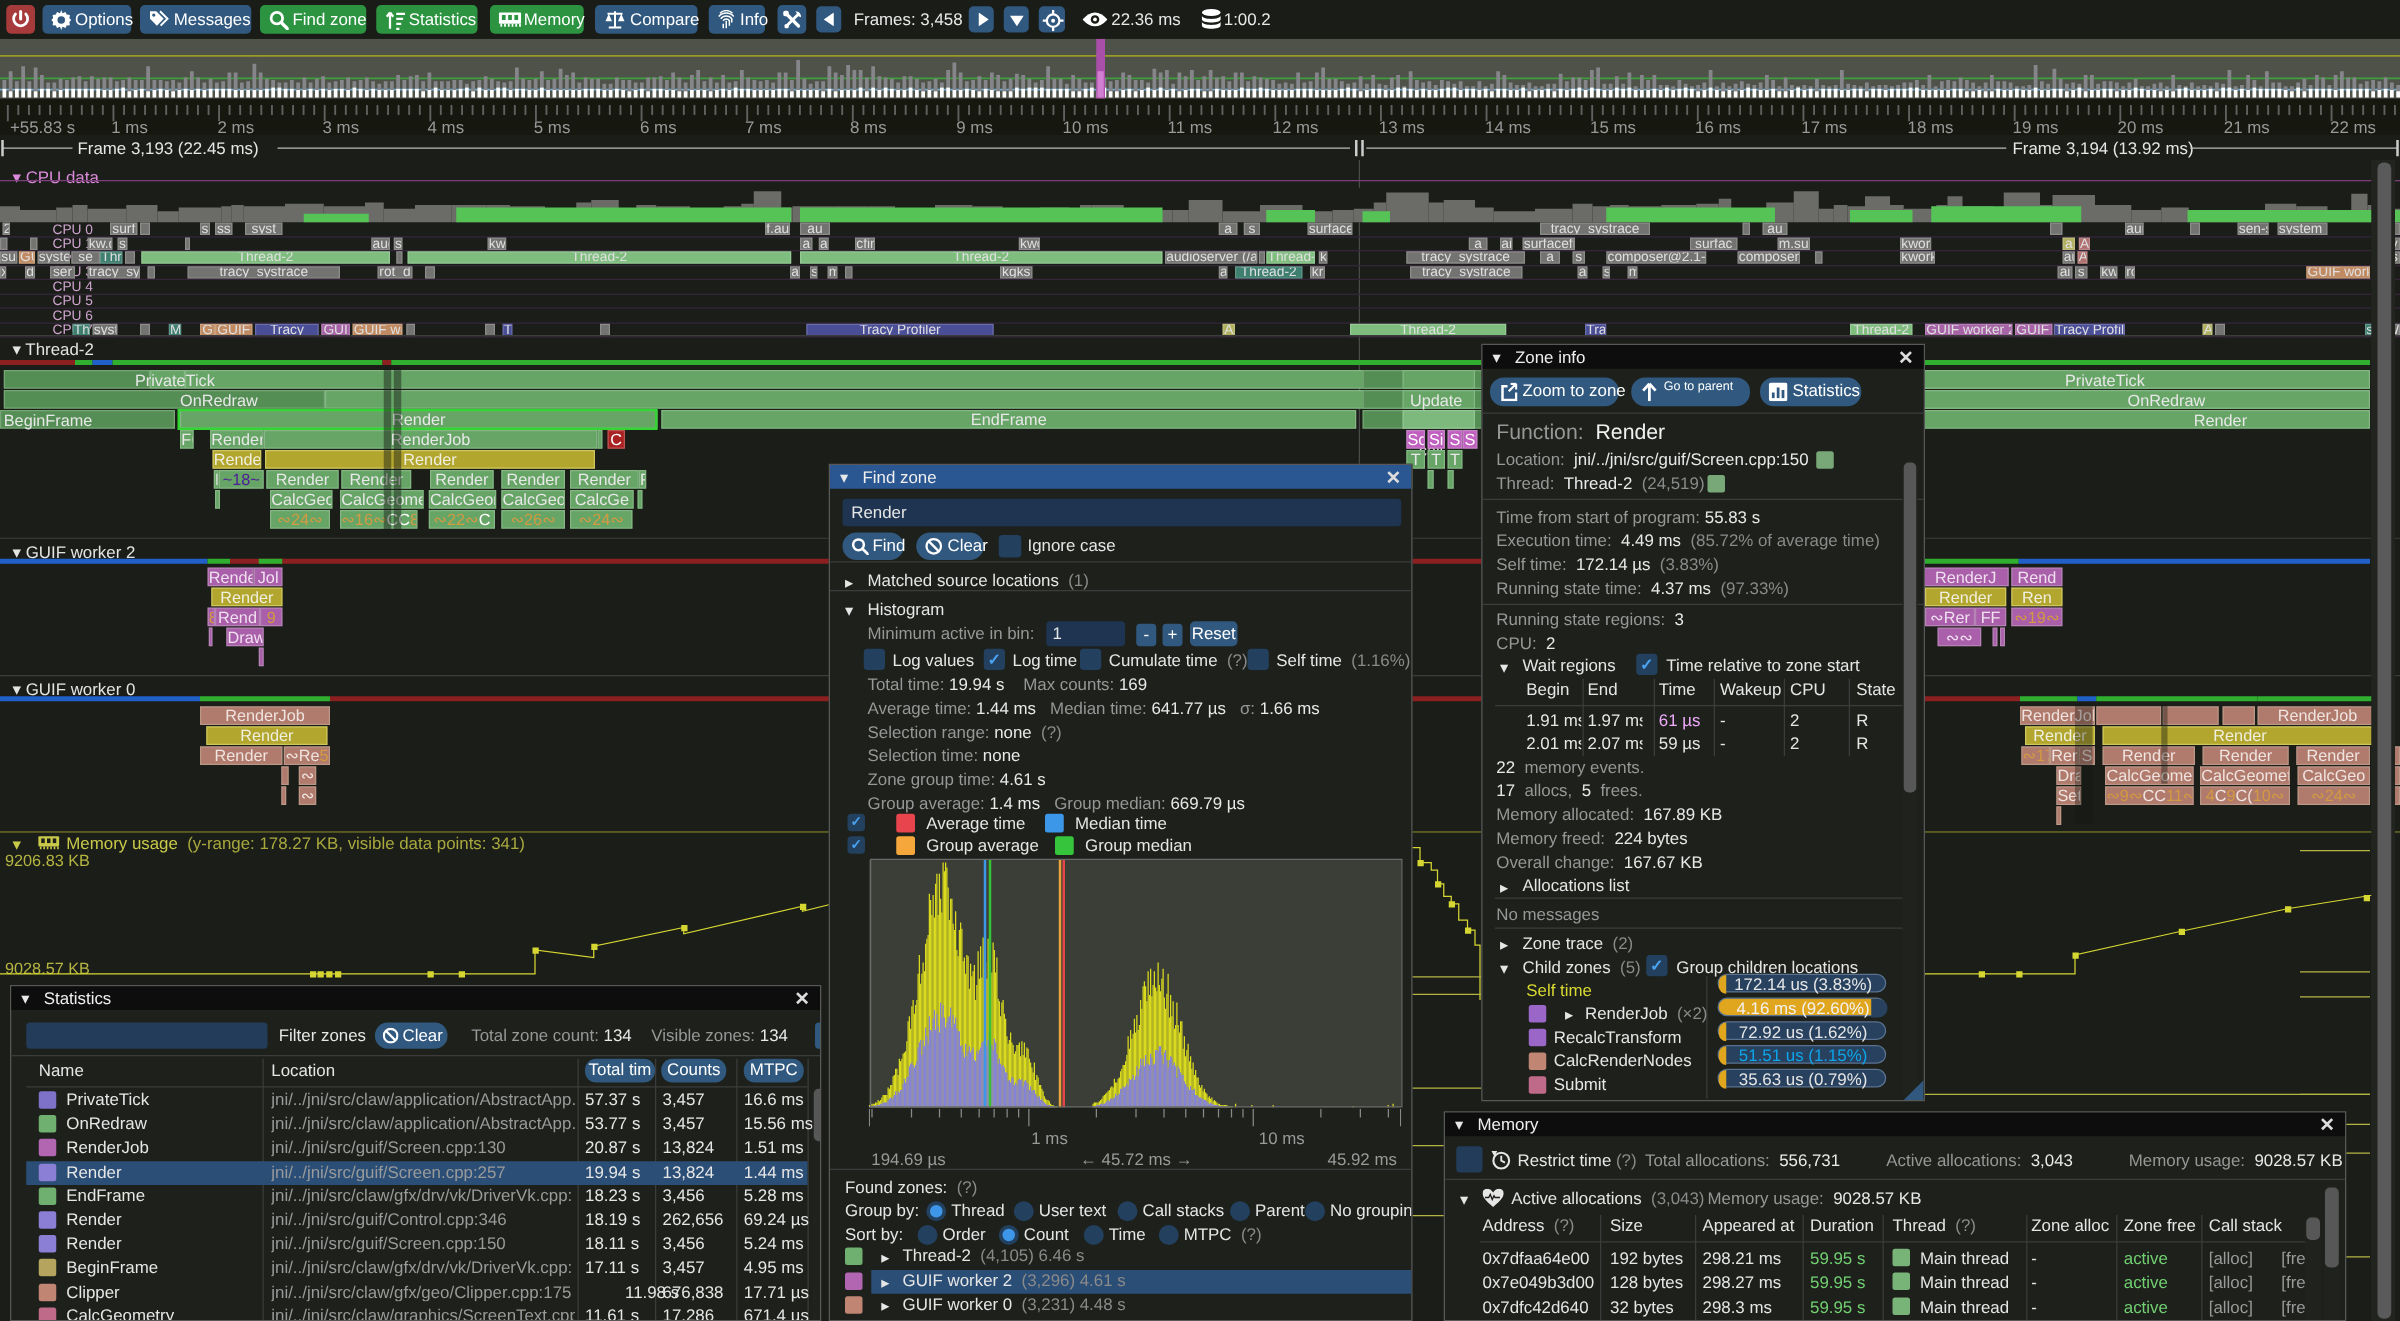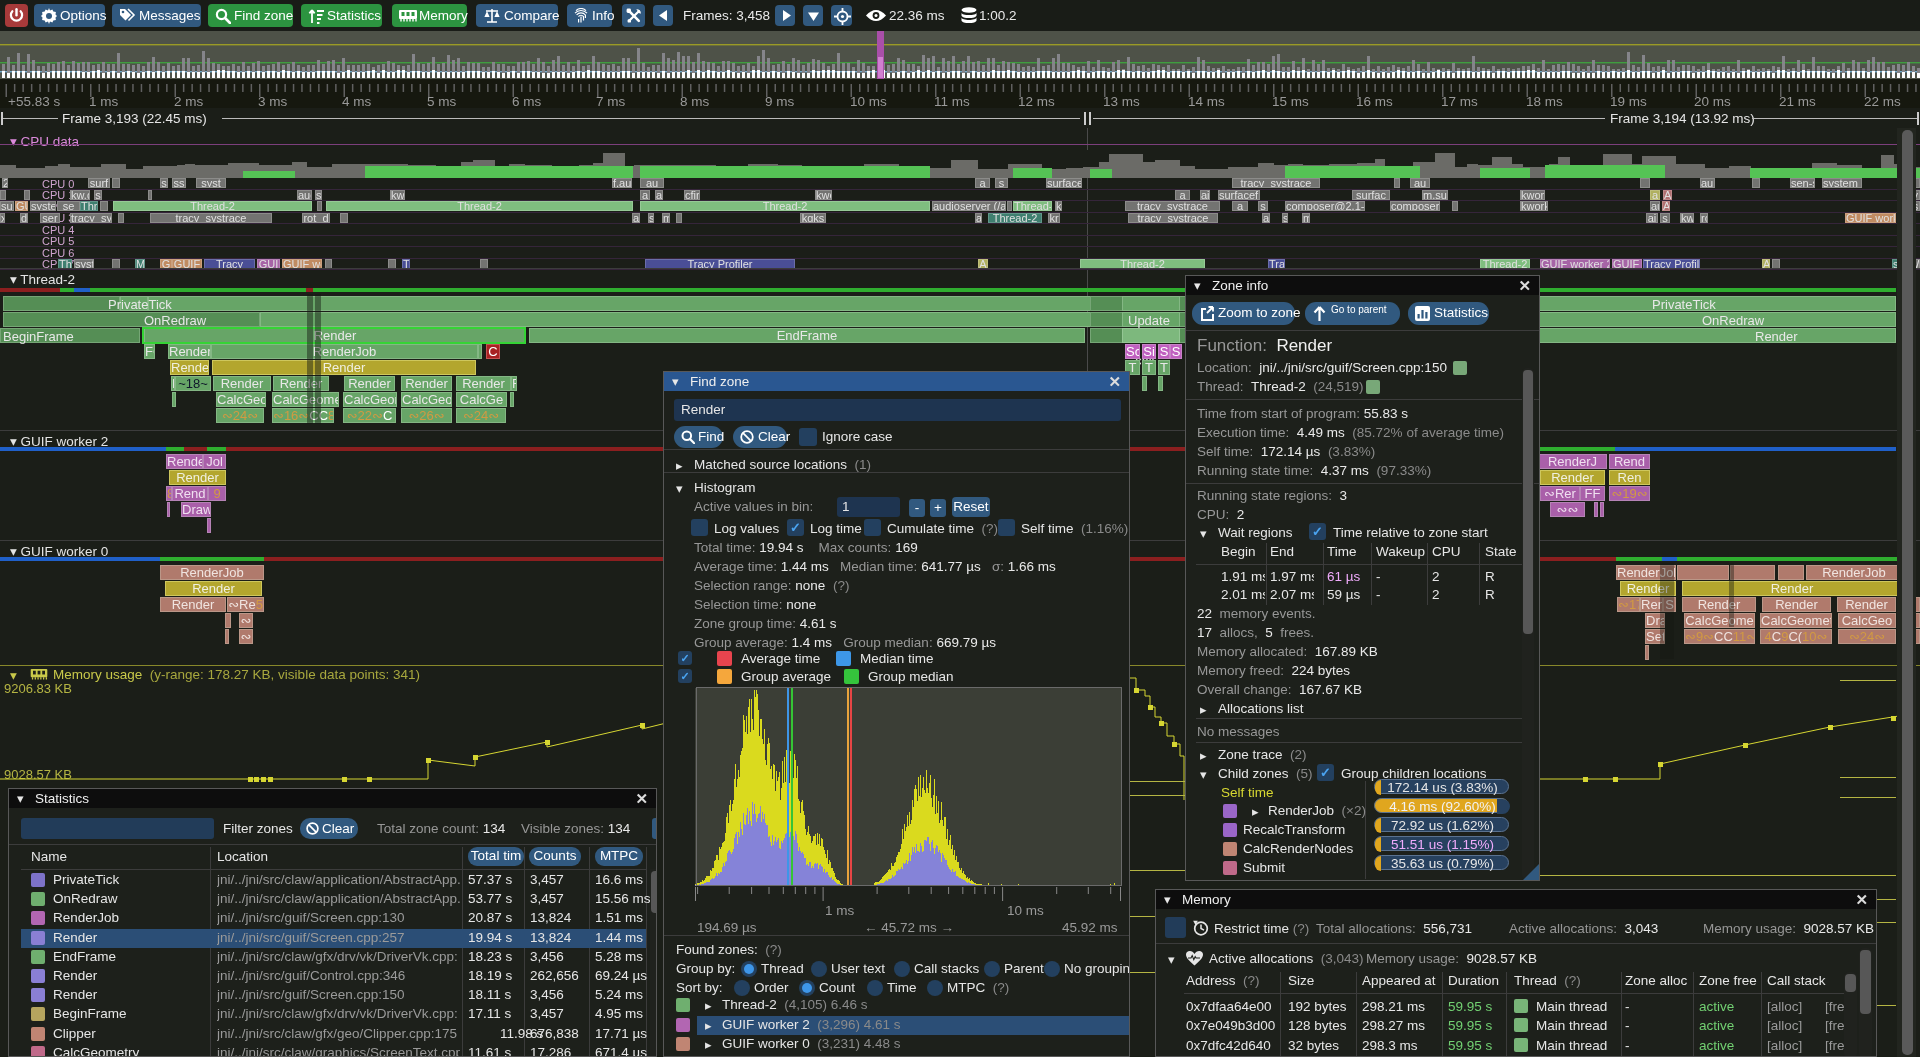--- a/index.html
+++ b/index.html
@@ -1454,21 +1454,21 @@
     <div class="zone" style="left:1125px;top:76px;width:15px;background:#c060c0;border:1px solid rgba(220,240,220,0.25);font-size:13px;color:#fff;line-height:13px;">Sc</div>
     <div class="zone" style="left:1142px;top:76px;width:14px;background:#c060c0;border:1px solid rgba(220,240,220,0.25);font-size:13px;color:#fff;line-height:13px;">Si</div>
     <div class="zone" style="left:1158px;top:76px;width:12px;background:#c060c0;border:1px solid rgba(220,240,220,0.25);font-size:13px;color:#fff;line-height:13px;">S</div>
     <div class="zone" style="left:1170px;top:76px;width:12px;background:#c060c0;border:1px solid rgba(220,240,220,0.25);font-size:13px;color:#fff;line-height:13px;">S</div>
     <div class="zone" style="left:170px;top:92px;width:39px;background:#b3a62e;border:1px solid rgba(240,240,150,0.45);font-size:13px;color:#f0f0e0;line-height:13px;">Rende</div>
     <div class="zone" style="left:212px;top:92px;width:264px;background:#b3a62e;border:1px solid rgba(240,240,150,0.45);font-size:13px;color:#f0f0e0;line-height:13px;">Render</div>
     <div class="zone" style="left:1125px;top:92px;width:15px;background:#67a567;border:1px solid rgba(220,240,220,0.25);font-size:13px;color:#e8e8e8;line-height:13px;">T</div>
     <div class="zone" style="left:1142px;top:92px;width:14px;background:#67a567;border:1px solid rgba(220,240,220,0.25);font-size:13px;color:#e8e8e8;line-height:13px;">T</div>
     <div class="zone" style="left:1158px;top:92px;width:12px;background:#67a567;border:1px solid rgba(220,240,220,0.25);font-size:13px;color:#e8e8e8;line-height:13px;">T</div>
     <div class="zone" style="left:171px;top:108px;width:4px;background:#67a567;border:1px solid rgba(220,240,220,0.25);font-size:13px;color:#e8e8e8;line-height:13px;">F</div>
-    <div class="zone" style="left:175px;top:108px;width:36px;background:#67a567;border:1px solid rgba(220,240,220,0.25);font-size:13px;color:#e8e8e8;line-height:13px;"><span style="color:#0f172a">~18~</span></div>
+    <div class="zone" style="left:175px;top:108px;width:36px;background:#67a567;border:1px solid rgba(220,240,220,0.25);font-size:13px;color:#e8e8e8;line-height:13px;"><span style="color:#4c1d95">~18~</span></div>
     <div class="zone" style="left:213px;top:108px;width:58px;background:#67a567;border:1px solid rgba(220,240,220,0.25);font-size:13px;color:#e8e8e8;line-height:13px;">Render</div>
     <div class="zone" style="left:273px;top:108px;width:56px;background:#67a567;border:1px solid rgba(220,240,220,0.25);font-size:13px;color:#e8e8e8;line-height:13px;">Render</div>
     <div class="zone" style="left:344px;top:108px;width:51px;background:#67a567;border:1px solid rgba(220,240,220,0.25);font-size:13px;color:#e8e8e8;line-height:13px;">Render</div>
     <div class="zone" style="left:401px;top:108px;width:51px;background:#67a567;border:1px solid rgba(220,240,220,0.25);font-size:13px;color:#e8e8e8;line-height:13px;">Render</div>
     <div class="zone" style="left:456px;top:108px;width:55px;background:#67a567;border:1px solid rgba(220,240,220,0.25);font-size:13px;color:#e8e8e8;line-height:13px;">Render</div>
     <div class="zone" style="left:511px;top:108px;width:6px;background:#67a567;border:1px solid rgba(220,240,220,0.25);font-size:13px;color:#e8e8e8;line-height:13px;">F</div>
     <div class="zone" style="left:1125px;top:108px;width:5px;background:#67a567;border:1px solid rgba(220,240,220,0.25);font-size:13px;color:#e8e8e8;line-height:13px;"></div>
     <div class="zone" style="left:1142px;top:108px;width:5px;background:#67a567;border:1px solid rgba(220,240,220,0.25);font-size:13px;color:#e8e8e8;line-height:13px;"></div>
     <div class="zone" style="left:1158px;top:108px;width:5px;background:#67a567;border:1px solid rgba(220,240,220,0.25);font-size:13px;color:#e8e8e8;line-height:13px;"></div>
     <div class="zone" style="left:216px;top:124px;width:50px;background:#67a567;border:1px solid rgba(220,240,220,0.25);font-size:13px;color:#e8e8e8;line-height:13px;">CalcGeo</div>
@@ -1809,21 +1809,21 @@
       <span style="position:absolute;left:25px;top:3px;color:#fff;font-size:13.5px;">Clear</span>
     </div>
     <div class="cb" style="left:135px;top:56px;width:18px;height:18px;"></div>
     <div class="ab" style="left:158px;top:57px;color:#e6e6e6;font-size:13.5px;">Ignore case</div>
     <div class="ab" style="left:0px;top:77px;width:467px;height:1px;background:#3c3c3c;"></div>
     <div class="ab" style="left:12px;top:86px;color:#e6e6e6;font-size:13px;">▸</div>
     <div class="ab" style="left:30px;top:85px;color:#e6e6e6;font-size:13.5px;">Matched source locations&nbsp; <span style="color:#8a8a8a">(1)</span></div>
     <div class="ab" style="left:0px;top:100px;width:467px;height:1px;background:#3c3c3c;"></div>
     <div class="ab" style="left:12px;top:109px;color:#e6e6e6;font-size:13px;">▾</div>
     <div class="ab" style="left:30px;top:108px;color:#e6e6e6;font-size:13.5px;">Histogram</div>
-    <div class="ab" style="left:30px;top:127px;color:#979797;font-size:13.5px;">Active values in bin:</div>
+    <div class="ab" style="left:30px;top:127px;color:#979797;font-size:13.5px;">Minimum active in bin:</div>
     <div class="ab" style="left:173px;top:125px;width:63px;height:20px;background:#1e3450;border-radius:3px;color:#e6e6e6;font-size:13.5px;line-height:20px;"><span style="margin-left:5px">1</span></div>
     <div class="ab" style="left:245px;top:126px;width:16px;height:18px;background:#31597f;border-radius:3px;color:#fff;font-size:13.5px;text-align:center;line-height:17px;margin-top:1px;">-</div>
     <div class="ab" style="left:266px;top:126px;width:16px;height:18px;background:#31597f;border-radius:3px;color:#fff;font-size:13.5px;text-align:center;line-height:17px;margin-top:1px;">+</div>
     <div class="ab" style="left:288px;top:125px;width:38px;height:20px;background:#31597f;border-radius:4px;color:#fff;font-size:13.5px;text-align:center;line-height:19px;">Reset</div>
     <div class="cb" style="left:27px;top:147px;"></div>
     <div class="ab" style="left:50px;top:149px;color:#e6e6e6;font-size:13.5px;">Log values</div>
     <div class="ck" style="left:123px;top:147px;">✓</div>
     <div class="ab" style="left:146px;top:149px;color:#e6e6e6;font-size:13.5px;">Log time</div>
     <div class="cb" style="left:200px;top:147px;"></div>
     <div class="ab" style="left:223px;top:149px;color:#e6e6e6;font-size:13.5px;white-space:nowrap;">Cumulate time&nbsp; <span style="color:#8a8a8a">(?)</span></div>
@@ -2553,21 +2553,21 @@
     <div class="sw" style="left:37px;top:547px;background:#9a66c8;"></div>
     <div class="ab" style="left:57px;top:546px;color:#e6e6e6;font-size:13.5px;">RecalcTransform</div>
     <div class="ab" style="left:188px;top:541px;width:135px;height:15px;background:#27415f;border-radius:8px;border:1px solid #5a7290;">
       <div class="ab" style="left:0;top:0;width:6px;height:15px;background:#e0a61e;border-radius:8px 0 0 8px;"></div>
       <span style="position:absolute;left:0;top:0px;width:135px;text-align:center;color:#e6e6e6;font-size:13.5px;white-space:nowrap">72.92 us (1.62%)</span>
     </div>
     <div class="sw" style="left:37px;top:566px;background:#c08573;"></div>
     <div class="ab" style="left:57px;top:565px;color:#e6e6e6;font-size:13.5px;">CalcRenderNodes</div>
     <div class="ab" style="left:188px;top:560px;width:135px;height:15px;background:#27415f;border-radius:8px;border:1px solid #5a7290;">
       <div class="ab" style="left:0;top:0;width:6px;height:15px;background:#e0a61e;border-radius:8px 0 0 8px;"></div>
-      <span style="position:absolute;left:0;top:0px;width:135px;text-align:center;color:#f0abfc;font-size:13.5px;white-space:nowrap">51.51 us (1.15%)</span>
+      <span style="position:absolute;left:0;top:0px;width:135px;text-align:center;color:#0ea5e9;font-size:13.5px;white-space:nowrap">51.51 us (1.15%)</span>
     </div>
     <div class="sw" style="left:37px;top:585px;background:#c06a8a;"></div>
     <div class="ab" style="left:57px;top:584px;color:#e6e6e6;font-size:13.5px;">Submit</div>
     <div class="ab" style="left:188px;top:579px;width:135px;height:15px;background:#27415f;border-radius:8px;border:1px solid #5a7290;">
       <div class="ab" style="left:0;top:0;width:6px;height:15px;background:#e0a61e;border-radius:8px 0 0 8px;"></div>
       <span style="position:absolute;left:0;top:0px;width:135px;text-align:center;color:#e6e6e6;font-size:13.5px;white-space:nowrap">35.63 us (0.79%)</span>
     </div>
     <div class="ab" style="left:336px;top:92px;width:12px;height:512px;background:#20221e;border-radius:5px;"></div>
     <div class="ab" style="left:337px;top:94px;width:10px;height:264px;background:#575757;border-radius:4px;"></div>
     <svg class="ab" style="left:337px;top:588px" width="16" height="16" viewBox="0 0 16 16">

